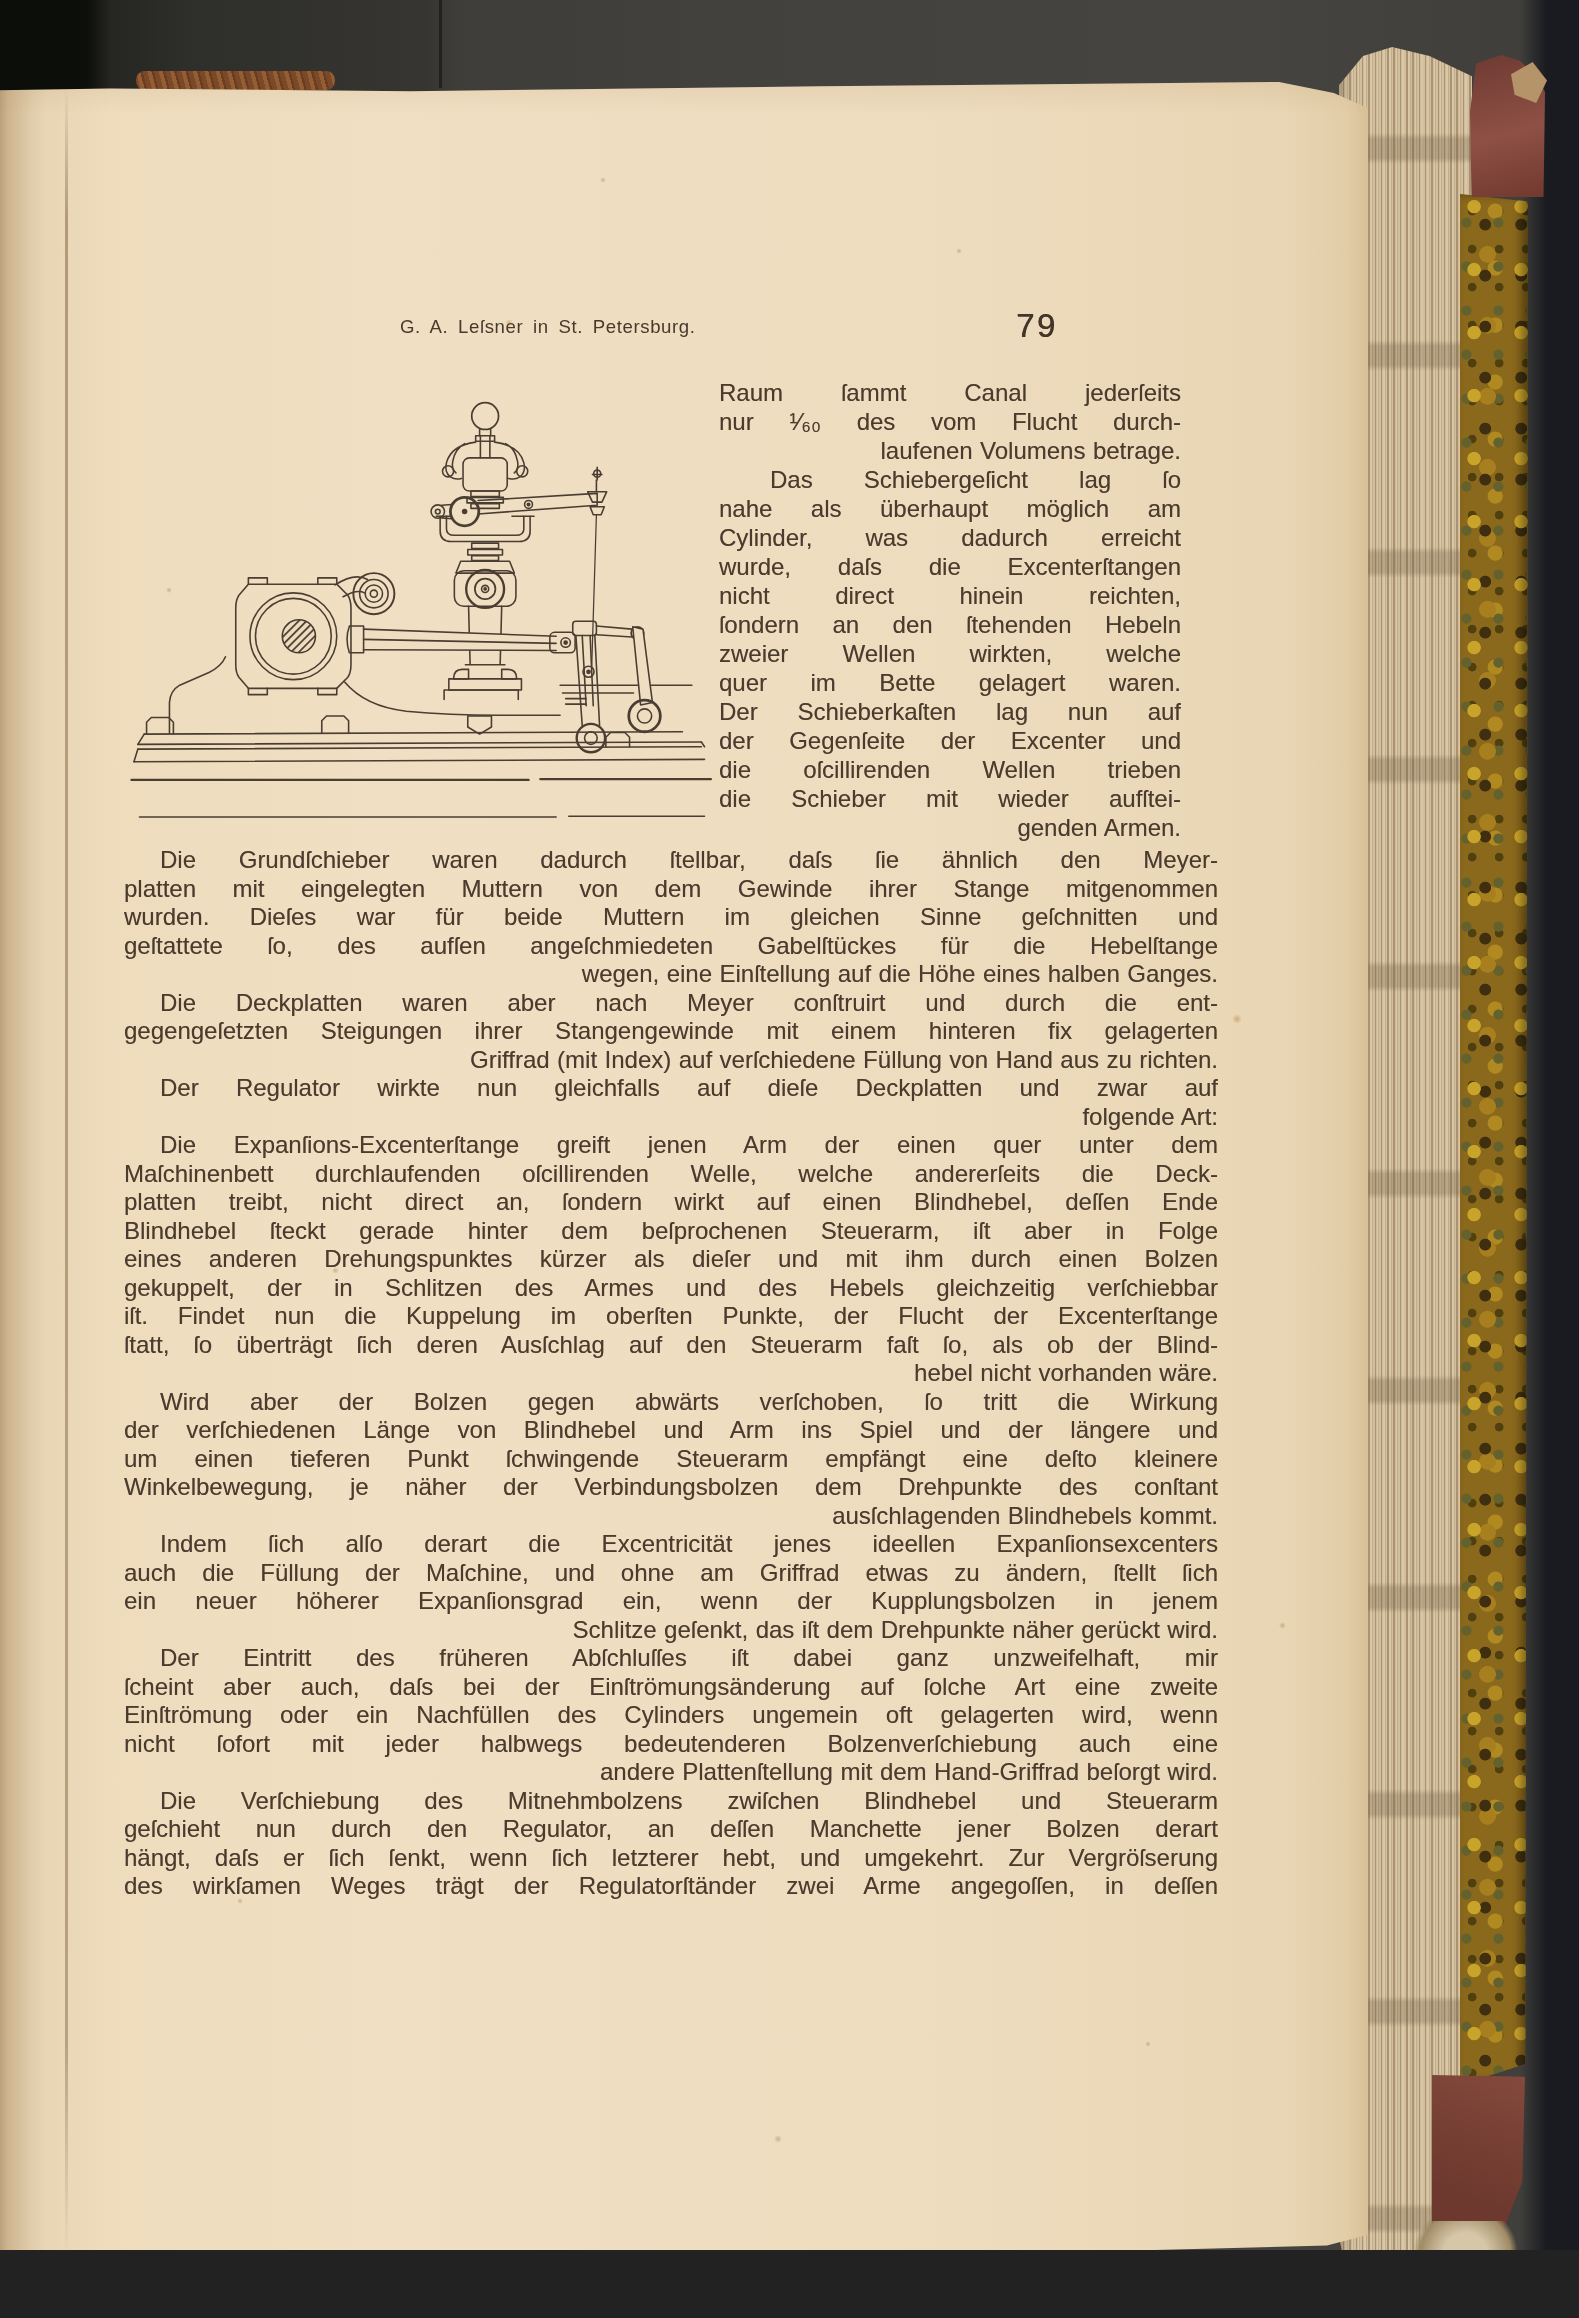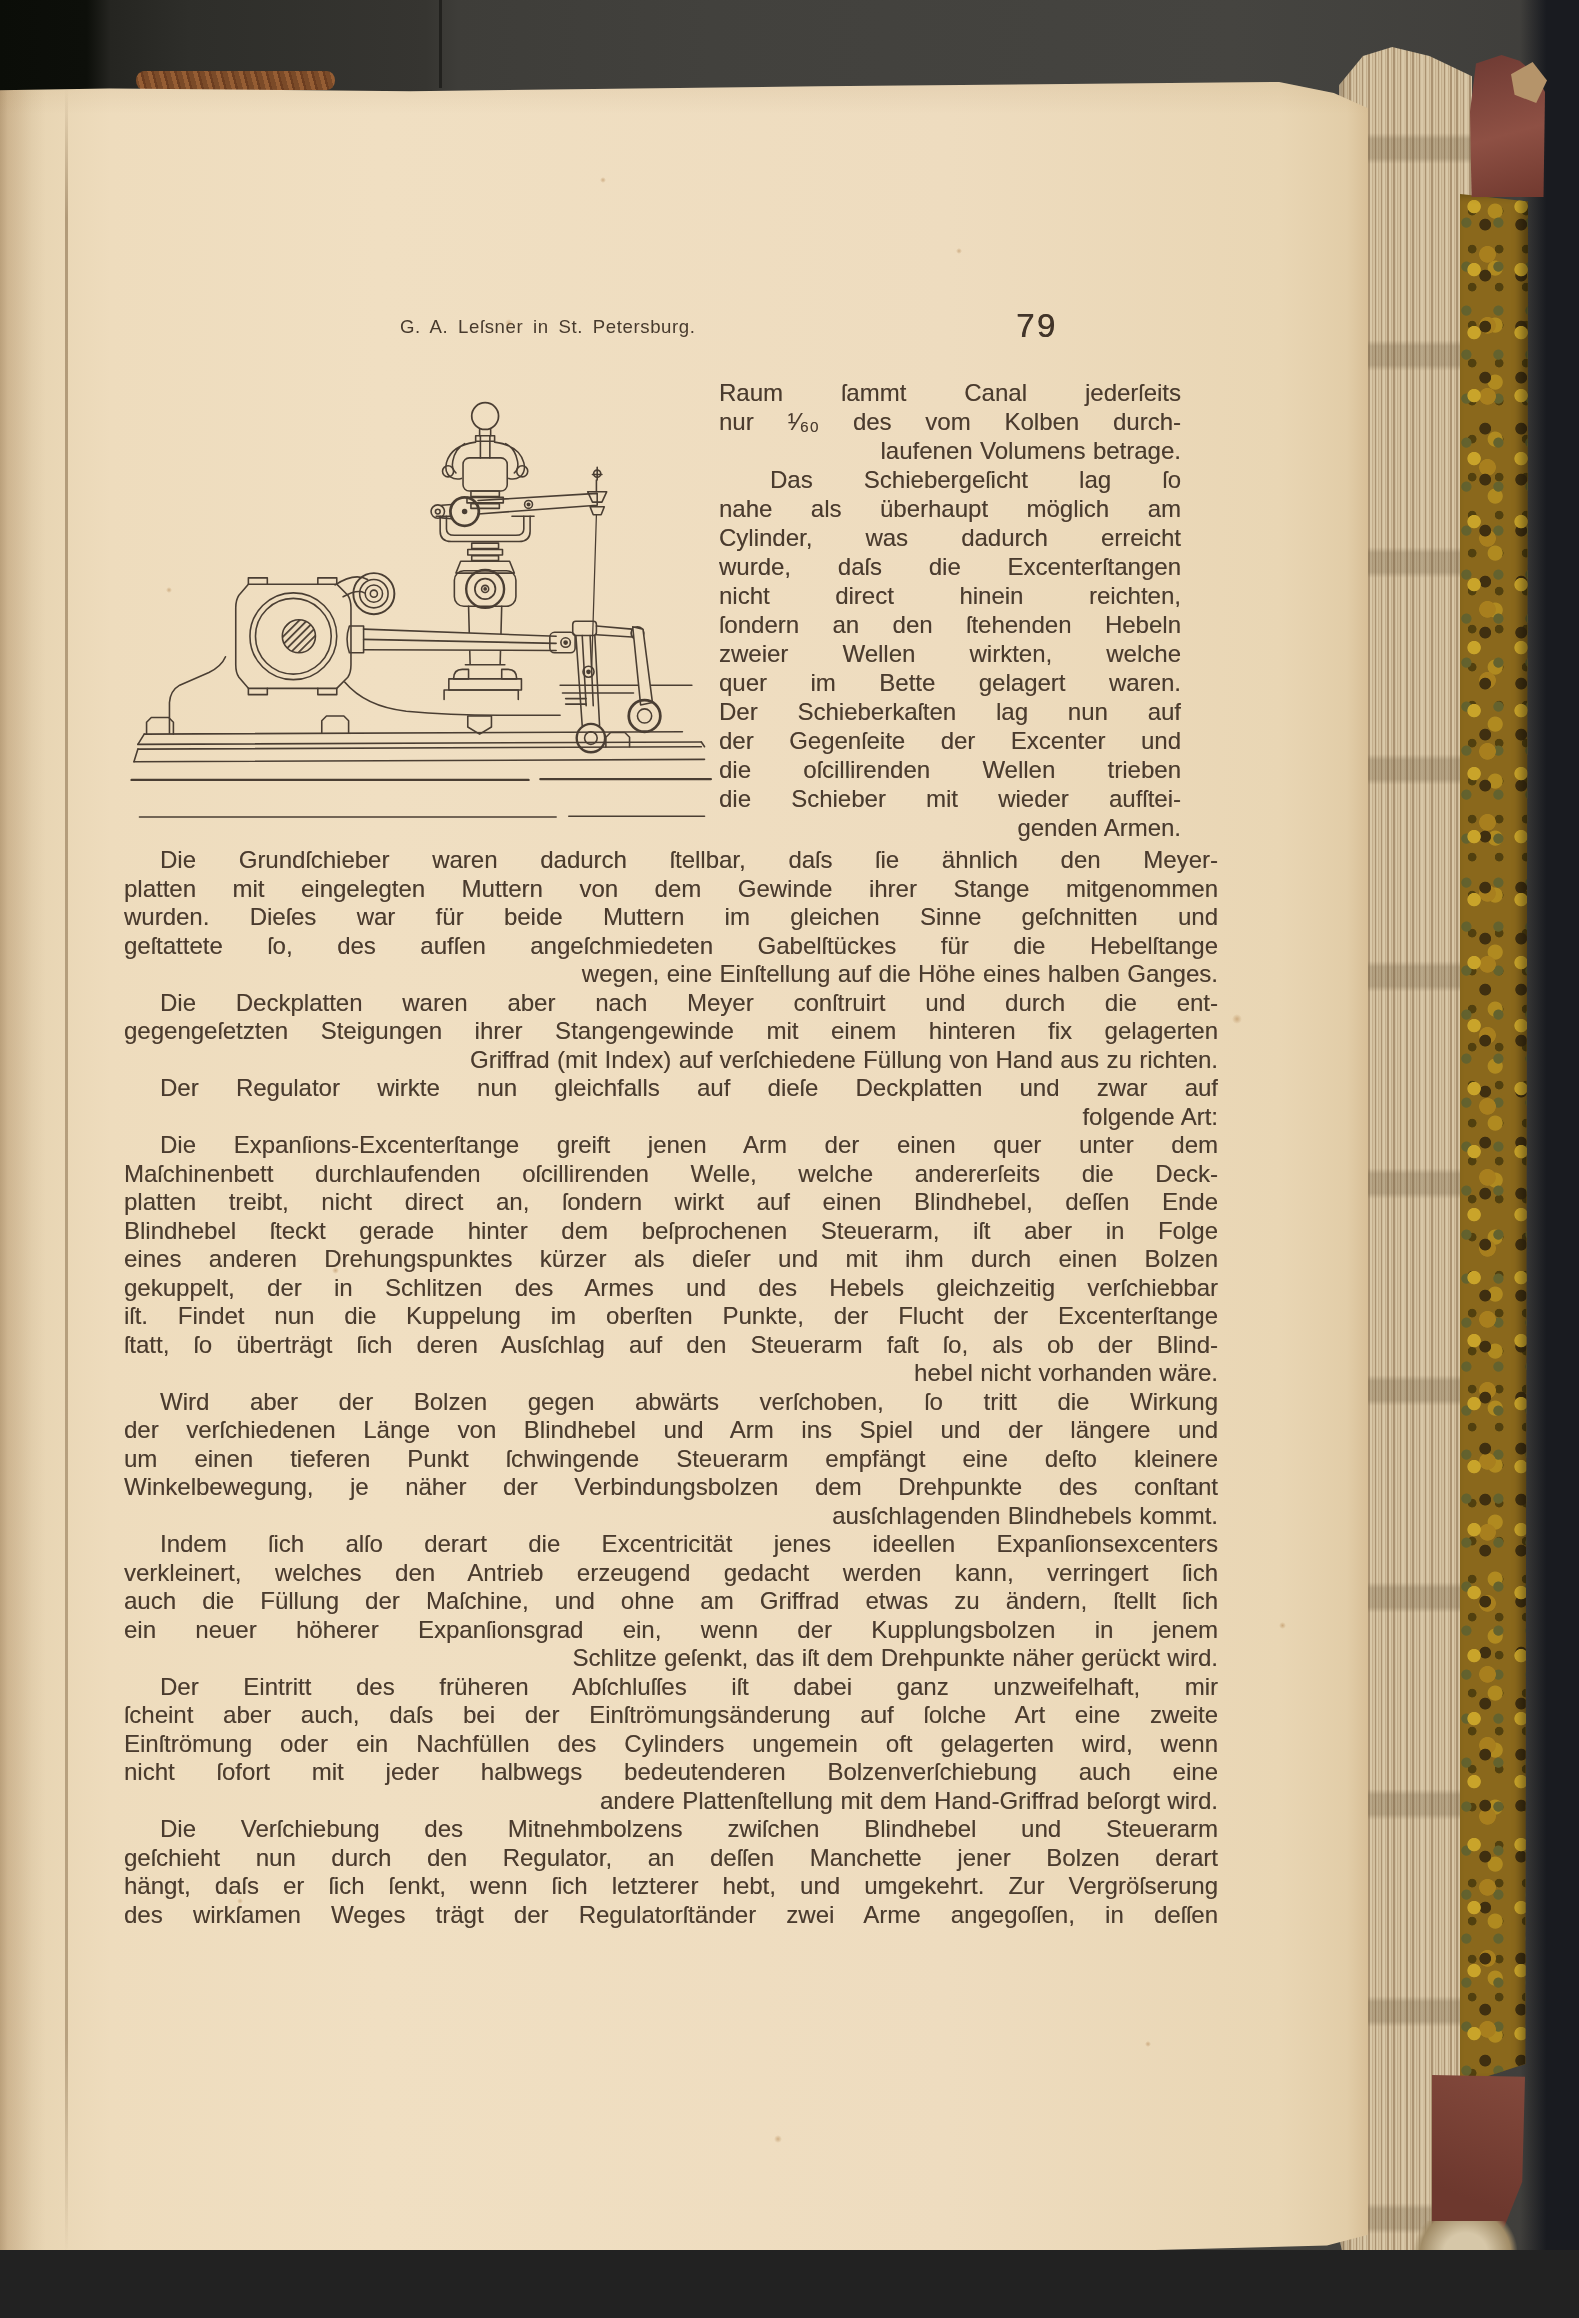--- a/index.html
+++ b/index.html
@@ -189,21 +189,21 @@
         <circle cx="643" cy="308" r="8" stroke-width="2.2"></circle>
         <circle cx="643" cy="308" r="3"></circle>
         <polygon points="637,300 650,303 662,396 647,399" fill="#efdec1"></polygon>
         <circle cx="652" cy="413" r="20" stroke-width="3.5"></circle>
         <circle cx="652" cy="413" r="9"></circle>
       </svg>
     </div>
 
     <div class="rcol" id="rcol">
         <div class="ln r">Raum ſammt Canal jederſeits</div>
-        <div class="ln r">nur ¹⁄₆₀ des vom Kolben durch-</div>
+        <div class="ln r">nur ¹⁄₆₀ des vom Flucht durch-</div>
         <div class="ln r e">laufenen Volumens betrage.</div>
         <div class="ln r i">Das Schiebergeſicht lag ſo</div>
         <div class="ln r">nahe als überhaupt möglich am</div>
         <div class="ln r">Cylinder, was dadurch erreicht</div>
         <div class="ln r">wurde, daſs die Excenterſtangen</div>
         <div class="ln r">nicht direct hinein reichten,</div>
         <div class="ln r">ſondern an den ſtehenden Hebeln</div>
         <div class="ln r">zweier Wellen wirkten, welche</div>
         <div class="ln r">quer im Bette gelagert waren.</div>
         <div class="ln r">Der Schieberkaſten lag nun auf</div>
@@ -231,21 +231,20 @@
         <div class="ln b">gekuppelt, der in Schlitzen des Armes und des Hebels gleichzeitig verſchiebbar</div>
         <div class="ln b">iſt. Findet nun die Kuppelung im oberſten Punkte, der Flucht der Excenterſtange</div>
         <div class="ln b">ſtatt, ſo überträgt ſich deren Ausſchlag auf den Steuerarm faſt ſo, als ob der Blind-</div>
         <div class="ln b e">hebel nicht vorhanden wäre.</div>
         <div class="ln b i">Wird aber der Bolzen gegen abwärts verſchoben, ſo tritt die Wirkung</div>
         <div class="ln b">der verſchiedenen Länge von Blindhebel und Arm ins Spiel und der längere und</div>
         <div class="ln b">um einen tieferen Punkt ſchwingende Steuerarm empfängt eine deſto kleinere</div>
         <div class="ln b">Winkelbewegung, je näher der Verbindungsbolzen dem Drehpunkte des conſtant</div>
         <div class="ln b e">ausſchlagenden Blindhebels kommt.</div>
         <div class="ln b i">Indem ſich alſo derart die Excentricität jenes ideellen Expanſionsexcenters</div>
-        <div class="ln b">verkleinert, welches den Antrieb erzeugend gedacht werden kann, verringert ſich</div>
         <div class="ln b">auch die Füllung der Maſchine, und ohne am Griffrad etwas zu ändern, ſtellt ſich</div>
         <div class="ln b">ein neuer höherer Expanſionsgrad ein, wenn der Kupplungsbolzen in jenem</div>
         <div class="ln b e">Schlitze geſenkt, das iſt dem Drehpunkte näher gerückt wird.</div>
         <div class="ln b i">Der Eintritt des früheren Abſchluſſes iſt dabei ganz unzweifelhaft, mir</div>
         <div class="ln b">ſcheint aber auch, daſs bei der Einſtrömungsänderung auf ſolche Art eine zweite</div>
         <div class="ln b">Einſtrömung oder ein Nachfüllen des Cylinders ungemein oft gelagerten wird, wenn</div>
         <div class="ln b">nicht ſofort mit jeder halbwegs bedeutenderen Bolzenverſchiebung auch eine</div>
         <div class="ln b e">andere Plattenſtellung mit dem Hand-Griffrad beſorgt wird.</div>
         <div class="ln b i">Die Verſchiebung des Mitnehmbolzens zwiſchen Blindhebel und Steuerarm</div>
         <div class="ln b">geſchieht nun durch den Regulator, an deſſen Manchette jener Bolzen derart</div>

